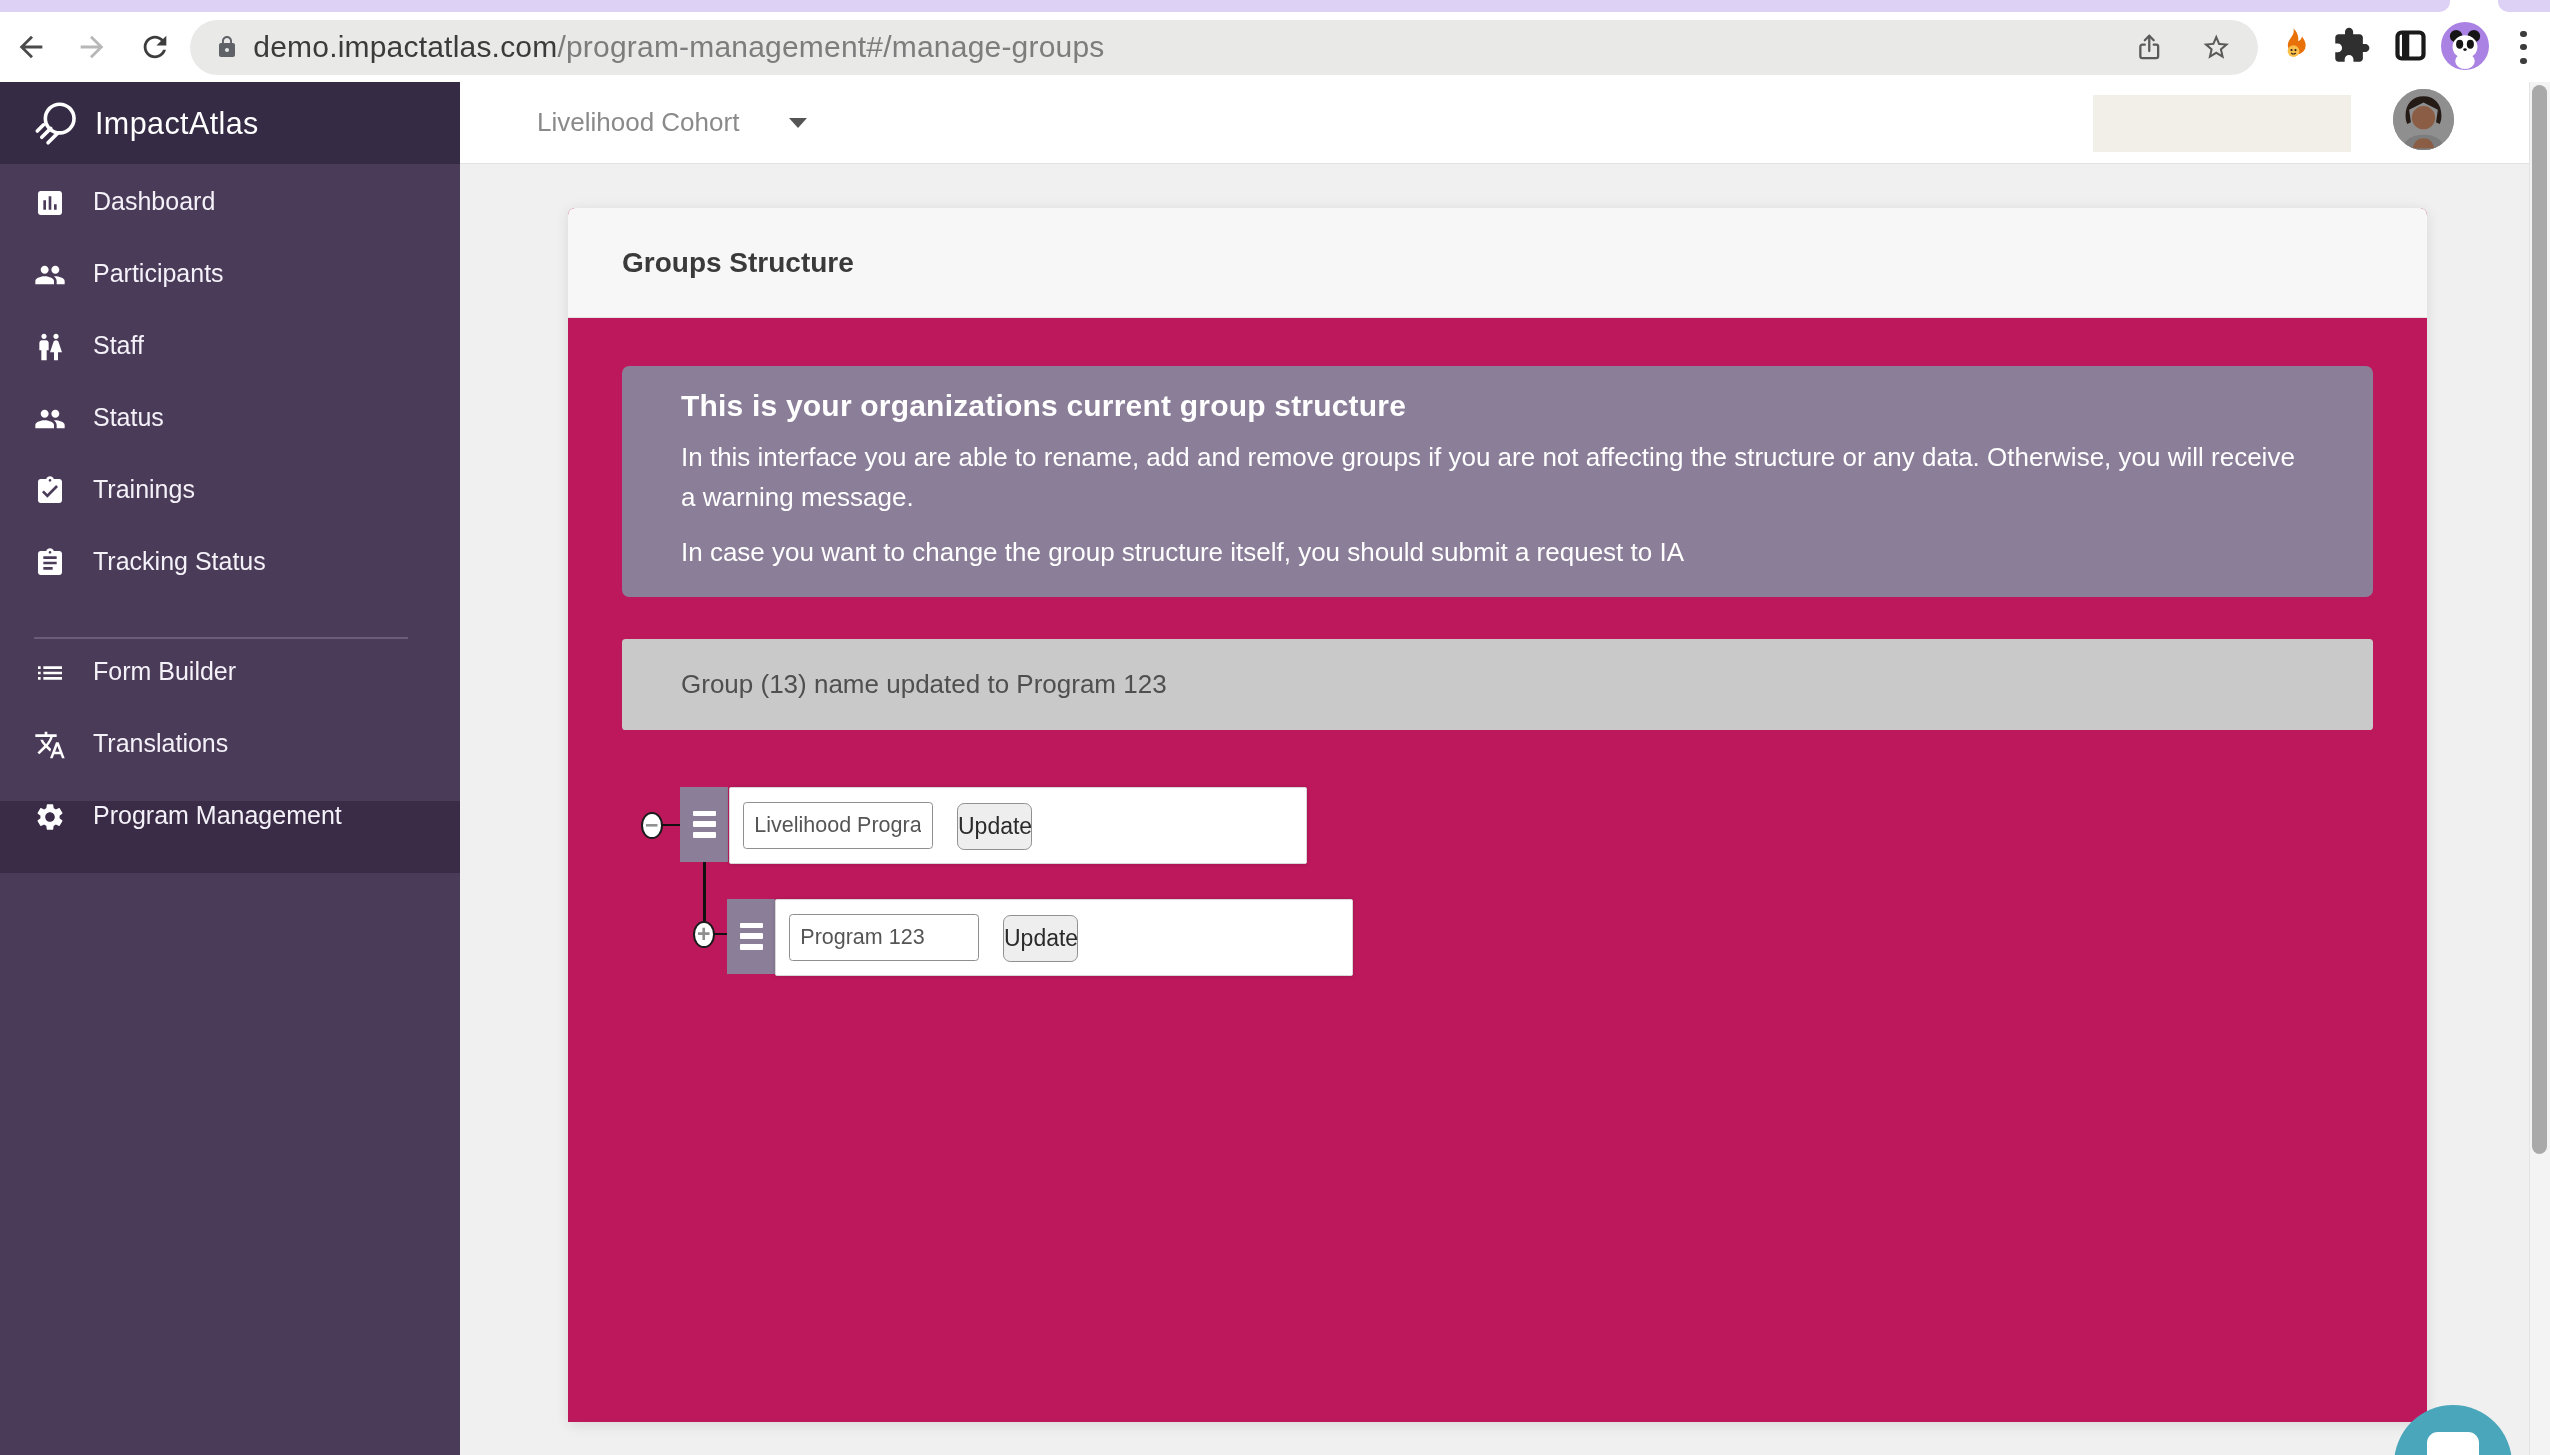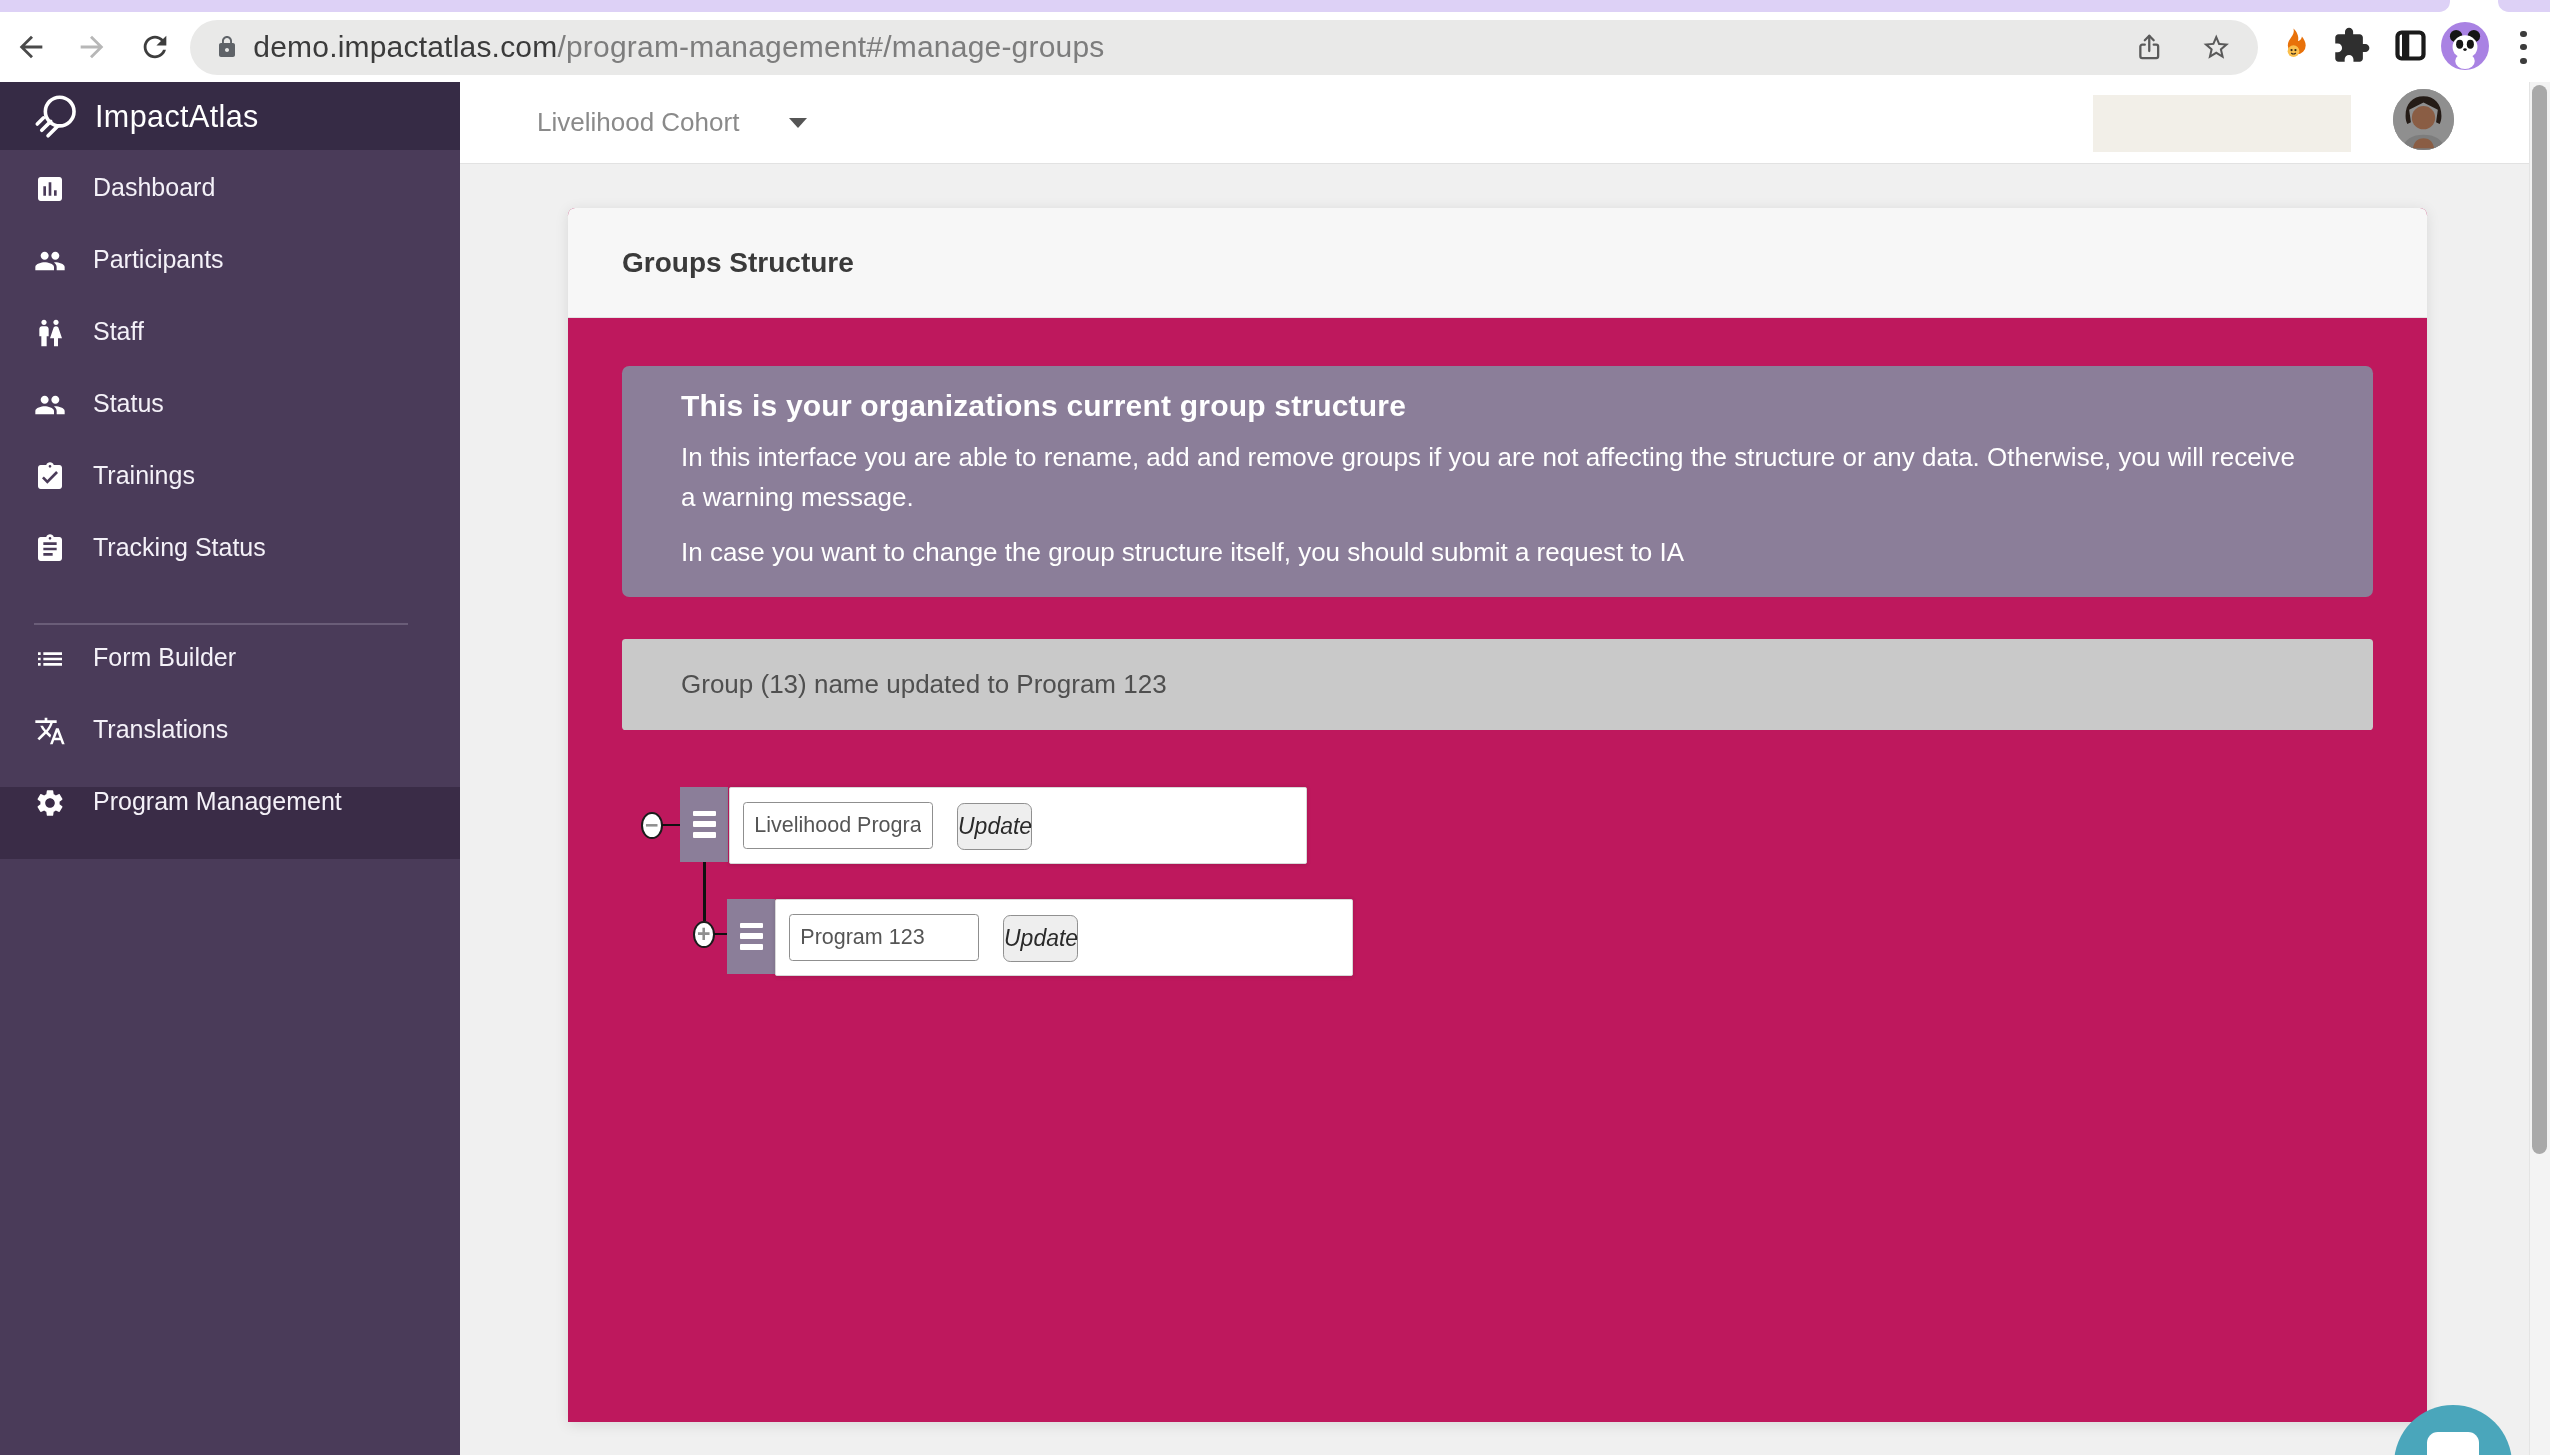--- a/index.html
+++ b/index.html
@@ -22,21 +22,21 @@
   .pill-right { margin-left:auto; margin-right:27px; display:flex; align-items:center; gap:36px; }
   .pill-right svg { width:30.5px; height:30.5px; }
   .ext { position:absolute; top:14.3px; width:39px; height:39px; }
   .ext svg { width:39px; height:39px; }
   .profile-circ { position:absolute; left:2441px; top:10.8px; width:48px; height:48px; border-radius:50%; background:#a982e3; }
   .dots { position:absolute; left:2520px; top:19px; width:7.2px; height:36px; }
   .dots i { display:block; width:6.3px; height:6.3px; border-radius:50%; background:#3c3c3c; margin:0 auto 7.2px; }
 
   
   .sidebar { position:absolute; left:0; top:82px; width:460px; height:1373px; background:#4a3b59; }
-  .side-head { height:68px; background:#362b45; display:flex; align-items:center; padding-left:30.5px; }
+  .side-head { height:82px; background:#362b45; display:flex; align-items:center; padding-left:30.5px; }
   .logo-svg { width:52px; height:52px; }
   .logo-text { color:#fff; font-size:30.5px; margin-left:12.5px; letter-spacing:0.4px; }
   .nav { padding-top:23px; }
   .nav-item { height:72px; display:flex; align-items:flex-start; padding-left:34px; color:#f4f1f8; font-size:25px; cursor:pointer; }
   .nav-item svg { width:32px; height:32px; margin-right:27px; fill:#ffffff; flex:0 0 auto; }
   .nav-item.active { background:#3a2c47; }
   .nav-div { height:1.8px; background:#6a5d78; margin:18px 52px 18px 34px; }
 
   
   .appheader { position:absolute; left:460px; top:82px; width:2091px; height:82px; background:#fff; border-bottom:0.9px solid #e2e2e2; }
@@ -70,21 +70,21 @@
   .handle { position:absolute; width:48px; height:75px; background:#8b7e99;
     display:flex; flex-direction:column; align-items:center; justify-content:center; gap:5.4px; cursor:grab; }
   .handle i { display:block; width:23px; height:5.4px; background:#fff; border-radius:0.9px; }
   .gcard { position:absolute; width:578px; height:77px; background:#fff; border:0.9px solid #d8d8d8;
     border-radius:1.8px; box-shadow:0 0.9px 4.5px rgba(0,0,0,.14); }
   .gcard input { position:absolute; left:12.5px; top:14.3px; width:190px; height:47px; border:1.8px solid #8f8f8f;
     border-radius:3.6px; font-size:21.5px; color:#555; padding:0 10.8px; background:#fff;
     font-family:"Liberation Sans","DejaVu Sans",sans-serif; }
   .gcard button { position:absolute; left:227px; top:15.2px; width:75px; height:47px; background:#eee;
     border:1.8px solid #909090; border-radius:7.2px; font-size:23px; color:#2a2a2a;
-    font-family:"Liberation Sans","DejaVu Sans",sans-serif; cursor:pointer;font-style:italic; }
+    font-family:"Liberation Sans","DejaVu Sans",sans-serif; cursor:pointer; }
 
   
   .sb-track { position:absolute; left:2529px; top:82px; width:21.5px; height:1373px; background:#f3f3f3; border-left:0.9px solid #e4e4e4; }
   .sb-thumb { position:absolute; left:2532px; top:85px; width:15.2px; height:1069px; background:#a9a9a9; border-radius:8px; }
   .chat { position:absolute; left:2394px; top:1405px; width:118px; height:118px; border-radius:50%; background:#4aa6bb; }
   .chat::after { content:""; position:absolute; left:33px; top:27px; width:52px; height:48px; background:#fff; border-radius:10.8px; }
 </style>
 </head>
 <body>
 

